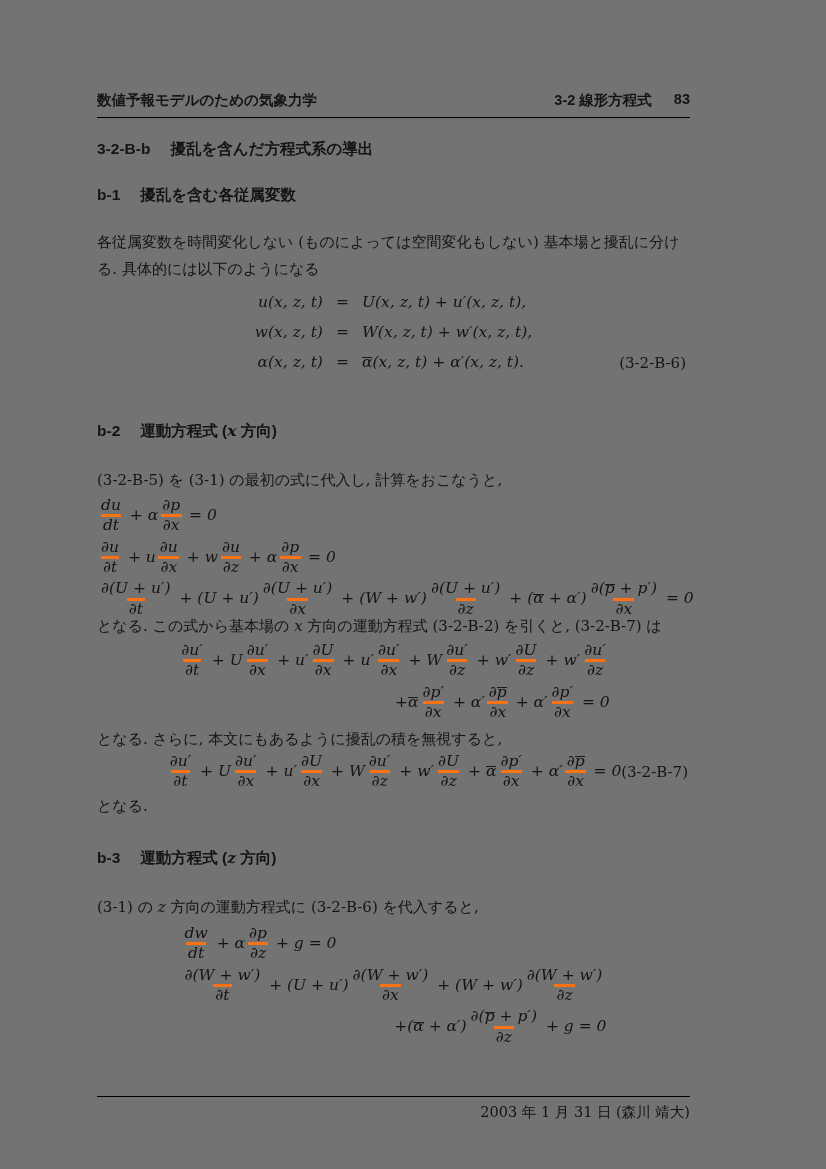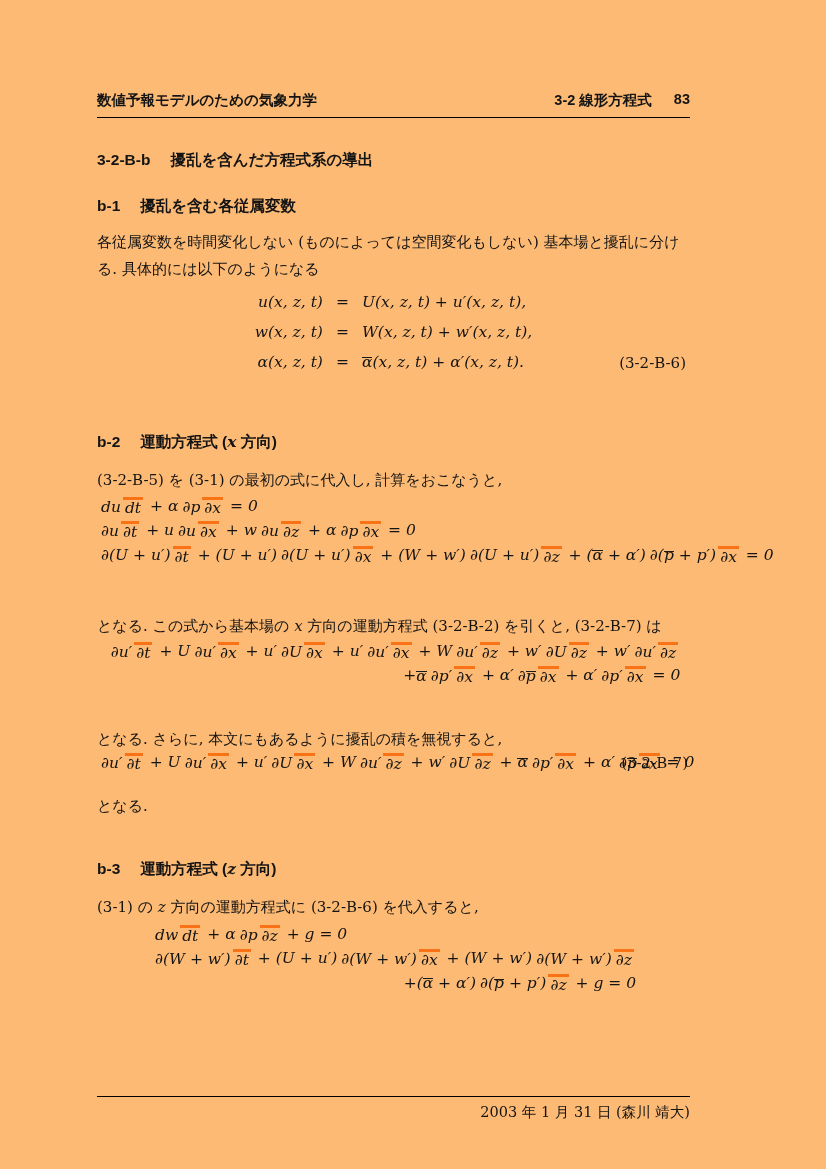--- a/index.html
+++ b/index.html
@@ -1,47 +1,47 @@
 <!DOCTYPE html>
 <html lang="ja"><head>
 <meta charset="utf-8">
 <style>
   html,body{margin:0;padding:0;background:#fff;}
   body{width:826px;height:1169px;position:relative;overflow:hidden;
        font-family:"DejaVu Serif","Liberation Serif",serif;color:#141414;}
-  .page{position:absolute;inset:0;background:#fdba74;}
+  .page{position:absolute;inset:0;background:#737373;}
   .content{position:absolute;left:97px;top:0;width:593px;height:1169px;}
 
   
   .header{position:absolute;top:91px;left:0;width:100%;
           display:flex;justify-content:space-between;align-items:baseline;
           border-bottom:1.2px solid #000;padding-bottom:7px;
           font-family:"Liberation Sans","DejaVu Sans",sans-serif;
           font-weight:700;font-size:14.5px;}
   .header-right{display:flex;gap:22px;}
   .footer{position:absolute;top:1096px;left:0;width:100%;
           border-top:1.2px solid #000;padding-top:6px;text-align:right;
           font-size:14.5px;}
 
   
   .sec-h{position:absolute;left:0;font-family:"Liberation Sans","DejaVu Sans",sans-serif;
-         font-weight:700;font-size:15.5px;white-space:nowrap;margin-top:11px;}
+         font-weight:700;font-size:15.5px;white-space:nowrap;}
   .sec-h .num{margin-right:20px;}
   .sec-h .mvar{font-weight:700;}
 
   
   .para{position:absolute;left:0;width:100%;font-size:15px;line-height:27px;}
 
   
   .math,.eqrow,.lhs,.rel,.rhs{font-family:"DejaVu Serif","Liberation Serif",serif;
         font-style:italic;font-size:15.5px;}
   .mvar{font-family:"DejaVu Serif","Liberation Serif",serif;font-style:italic;}
   .eqno{font-style:normal;font-size:15px;font-family:"DejaVu Serif","Liberation Serif",serif;margin-left:36px;}
 
-  .frac{display:inline-flex;flex-direction:row;align-items:center;
+  .frac{display:inline-flex;flex-direction:column;align-items:center;
         vertical-align:middle;margin:0 2px;}
   .fnum,.fden{display:block;line-height:1.12;padding:0 2px;white-space:nowrap;}
   .fden{border-top:3px solid #f97316;}
   .ol{display:inline-block;line-height:1;position:relative;}
   .ol::before{content:"";position:absolute;left:0;right:0;top:0.16em;height:1px;background:#1a1a1a;}
 
   
   .eqblock{position:absolute;left:0;width:100%;}
   .eqbox{width:fit-content;margin:0 auto;}
   .eqrow{white-space:nowrap;}

